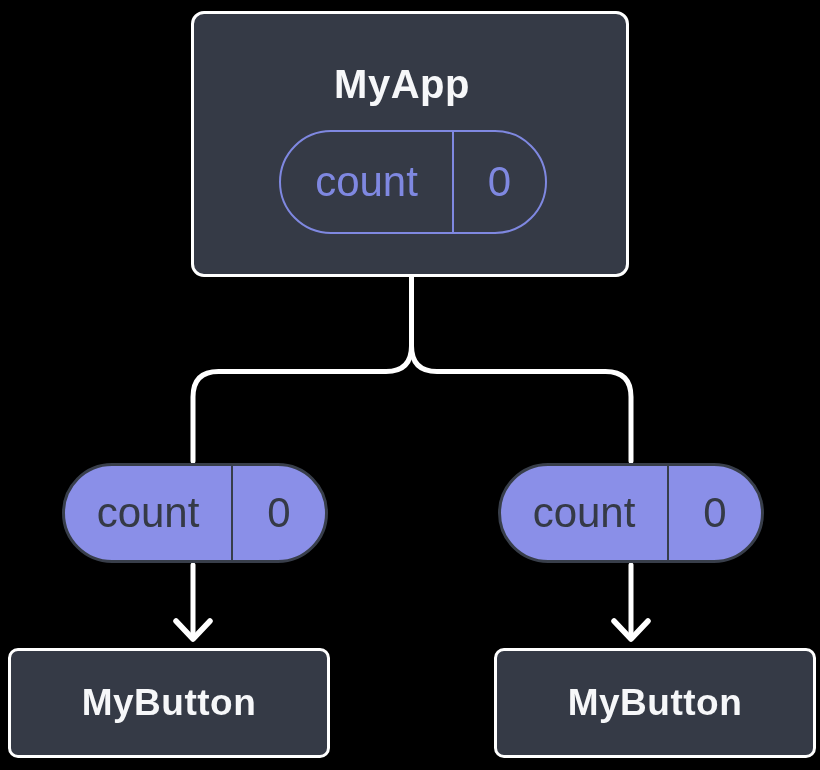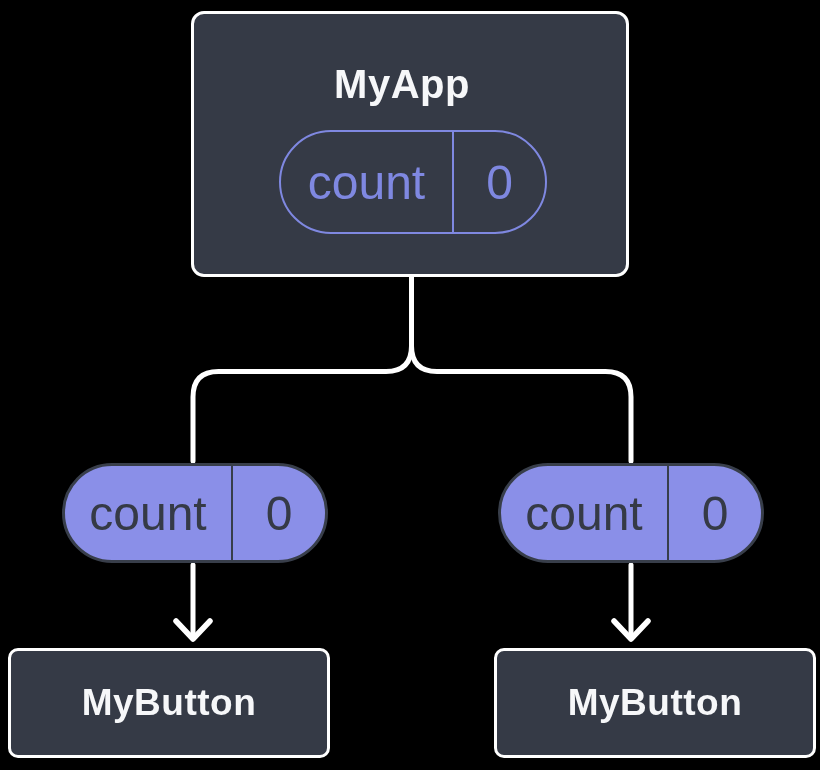--- a/index.html
+++ b/index.html
@@ -60,21 +60,21 @@
   .pill {
     display: flex;
     align-items: stretch;
     border-radius: 52px;
     overflow: hidden;
   }
   .pill-cell {
     display: flex;
     align-items: center;
     justify-content: center;
-    font-size: 48px;
+    font-size: 42px;
   }
   .pill-label { flex: 1 1 auto; }
   .pill-value { flex: 0 0 auto; }
 
   .state-pill {
     position: absolute;
     left: 85px; top: 116px;
     width: 268px; height: 104px;
     border: 2.5px solid var(--state-outline);
     background: transparent;

